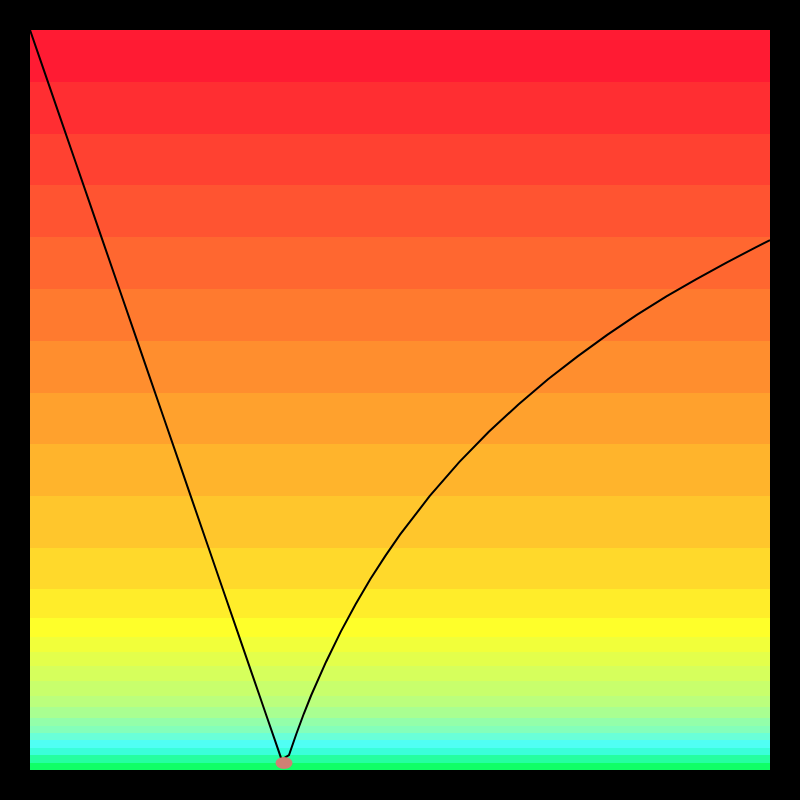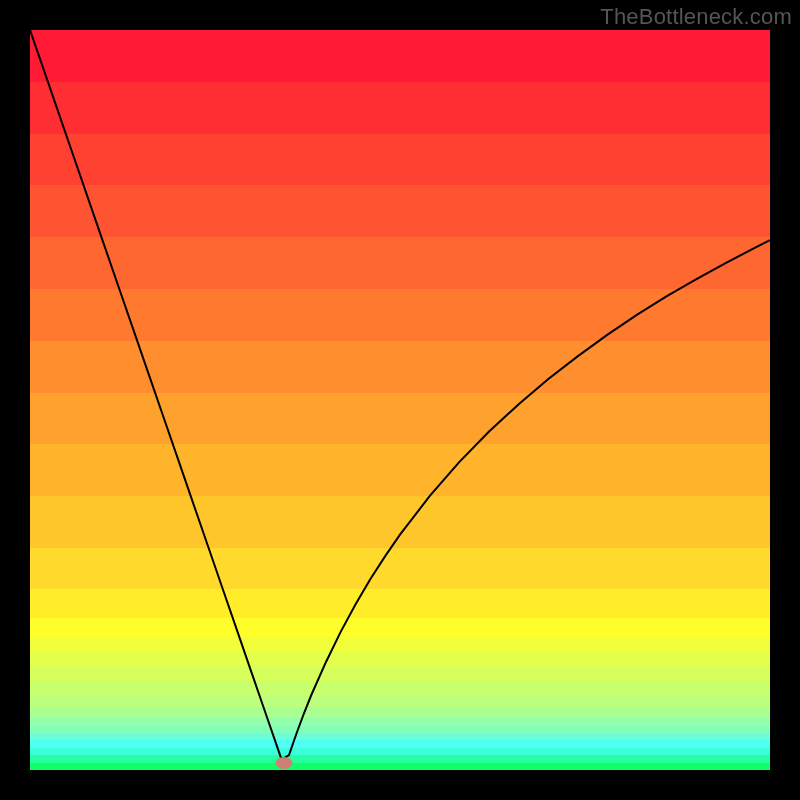--- a/index.html
+++ b/index.html
@@ -55,21 +55,20 @@
     height: 12px;
     background: #cf8074;
     border-radius: 50%;
     transform: translate(-50%, -50%);
   }
 </style>
 </head>
 <body>
 
 <div class="frame">
-  <div class="watermark">TheBottleneck.com</div>
   <div class="plot-area">
 
     <div class="gradient-band" style="top: 0px; height: 52.3px; background: rgb(255, 27, 51);"></div>
       <div class="gradient-band" style="top: 51.8px; height: 52.3px; background: rgb(255, 46, 50);"></div>
       <div class="gradient-band" style="top: 103.6px; height: 52.3px; background: rgb(255, 65, 49);"></div>
       <div class="gradient-band" style="top: 155.4px; height: 52.3px; background: rgb(255, 84, 49);"></div>
       <div class="gradient-band" style="top: 207.2px; height: 52.3px; background: rgb(255, 103, 48);"></div>
       <div class="gradient-band" style="top: 259px; height: 52.3px; background: rgb(255, 122, 47);"></div>
       <div class="gradient-band" style="top: 310.8px; height: 52.3px; background: rgb(255, 142, 46);"></div>
       <div class="gradient-band" style="top: 362.6px; height: 52.3px; background: rgb(255, 161, 45);"></div>

